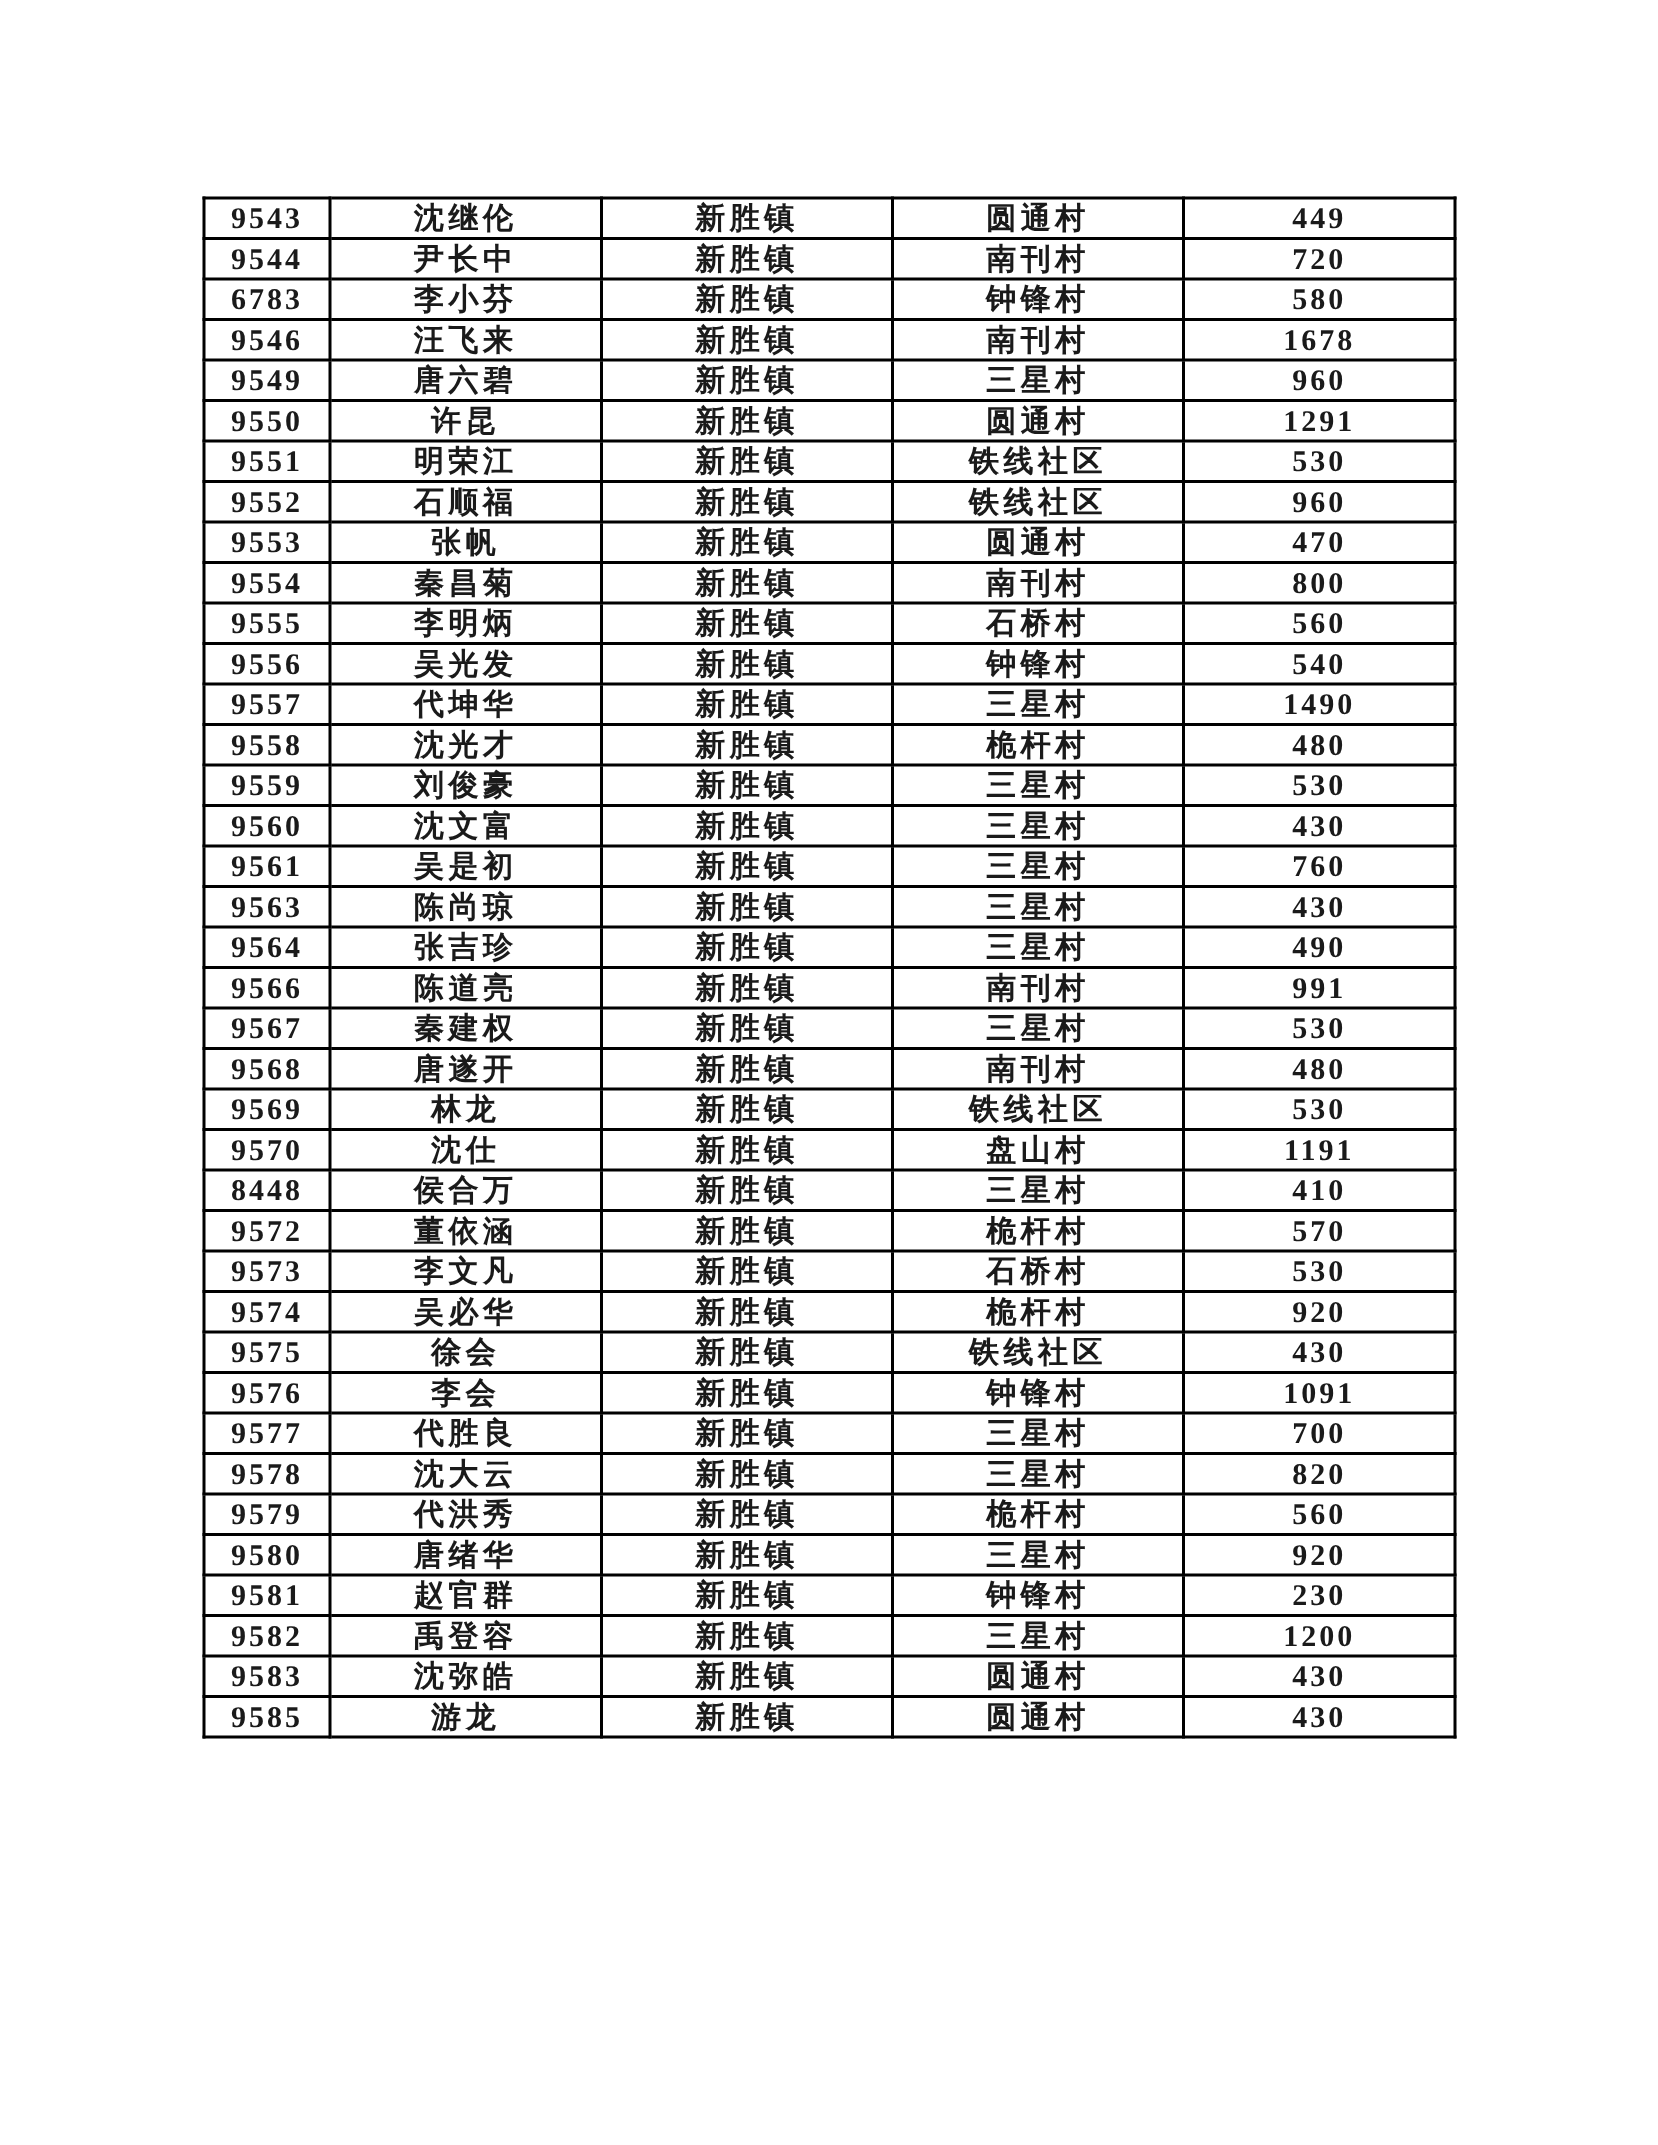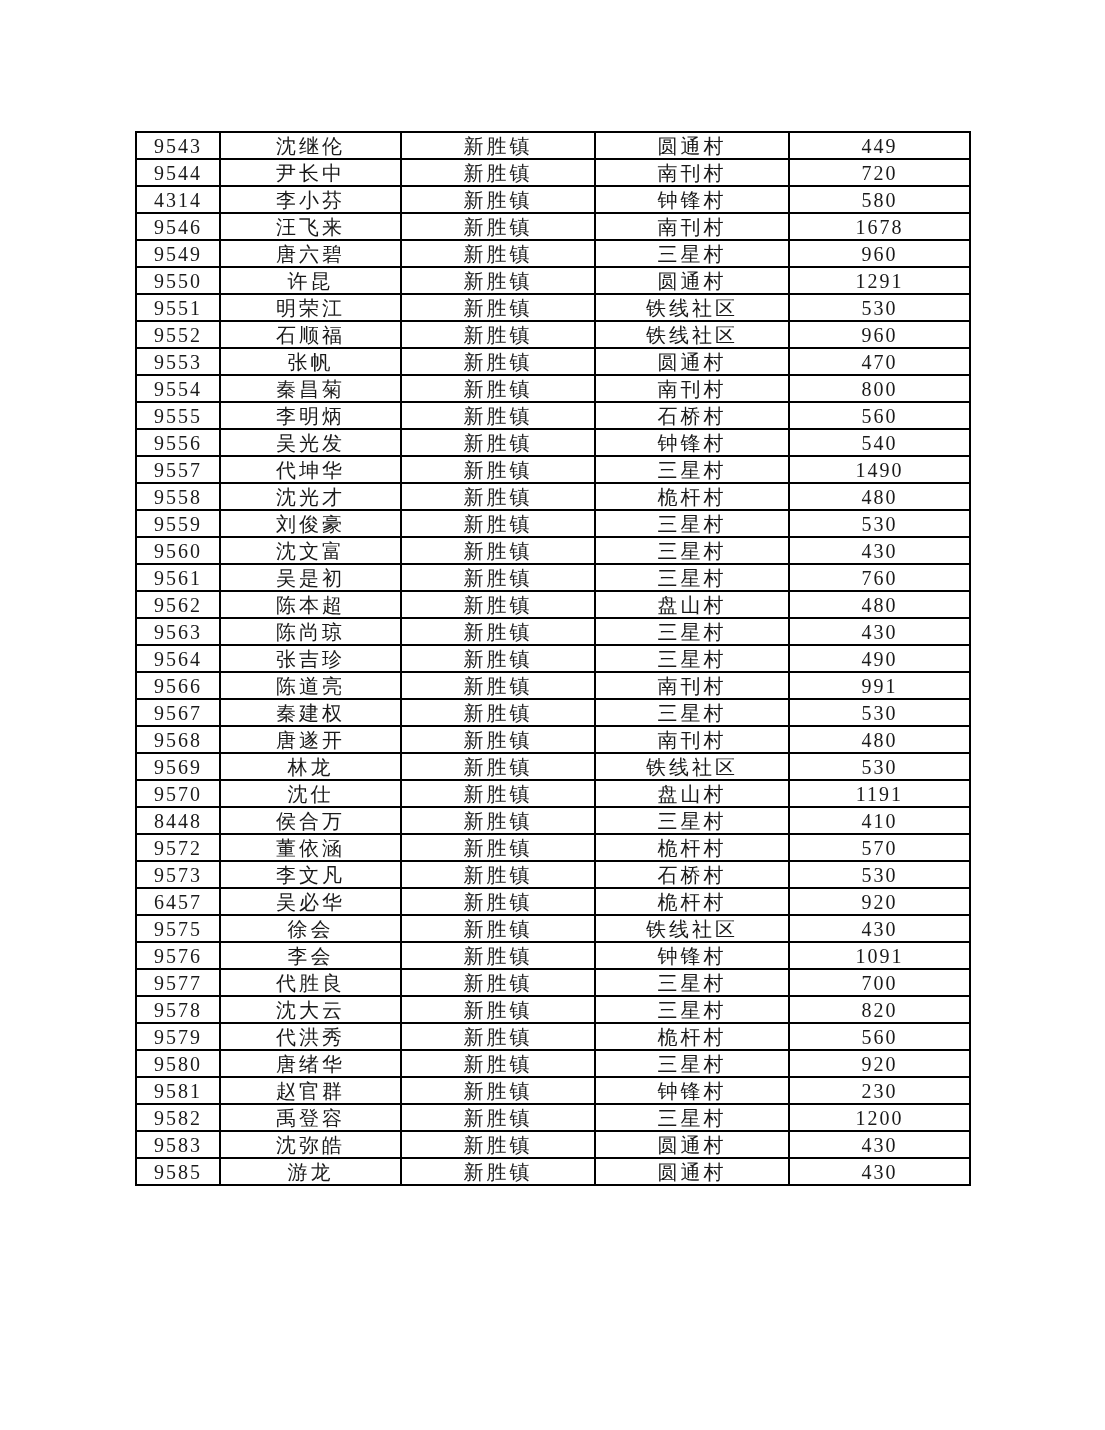--- a/index.html
+++ b/index.html
@@ -22,20 +22,21 @@
     height: 1430px;
     background: #ffffff;
   }
   table.records {
     position: absolute;
     left: 135px;
     top: 131px;
     width: 834px;
     border-collapse: collapse;
     table-layout: fixed;
+    font-weight: bold;
   }
   table.records td {
     border: 2px solid #000000;
     height: 25px;
     padding: 0;
     text-align: center;
     vertical-align: middle;
     font-size: 20px;
     letter-spacing: 3px;
     line-height: 1;
@@ -72,21 +73,21 @@
     <td class="num">449</td>
   </tr>
         <tr>
     <td class="num">9544</td>
     <td>尹长中</td>
     <td>新胜镇</td>
     <td>南刊村</td>
     <td class="num">720</td>
   </tr>
         <tr>
-    <td class="num">4314</td>
+    <td class="num">6783</td>
     <td>李小芬</td>
     <td>新胜镇</td>
     <td>钟锋村</td>
     <td class="num">580</td>
   </tr>
         <tr>
     <td class="num">9546</td>
     <td>汪飞来</td>
     <td>新胜镇</td>
     <td>南刊村</td>
@@ -177,27 +178,20 @@
     <td class="num">430</td>
   </tr>
         <tr>
     <td class="num">9561</td>
     <td>吴是初</td>
     <td>新胜镇</td>
     <td>三星村</td>
     <td class="num">760</td>
   </tr>
         <tr>
-    <td class="num">9562</td>
-    <td>陈本超</td>
-    <td>新胜镇</td>
-    <td>盘山村</td>
-    <td class="num">480</td>
-  </tr>
-        <tr>
     <td class="num">9563</td>
     <td>陈尚琼</td>
     <td>新胜镇</td>
     <td>三星村</td>
     <td class="num">430</td>
   </tr>
         <tr>
     <td class="num">9564</td>
     <td>张吉珍</td>
     <td>新胜镇</td>
@@ -254,21 +248,21 @@
     <td class="num">570</td>
   </tr>
         <tr>
     <td class="num">9573</td>
     <td>李文凡</td>
     <td>新胜镇</td>
     <td>石桥村</td>
     <td class="num">530</td>
   </tr>
         <tr>
-    <td class="num">6457</td>
+    <td class="num">9574</td>
     <td>吴必华</td>
     <td>新胜镇</td>
     <td>桅杆村</td>
     <td class="num">920</td>
   </tr>
         <tr>
     <td class="num">9575</td>
     <td>徐会</td>
     <td>新胜镇</td>
     <td>铁线社区</td>

